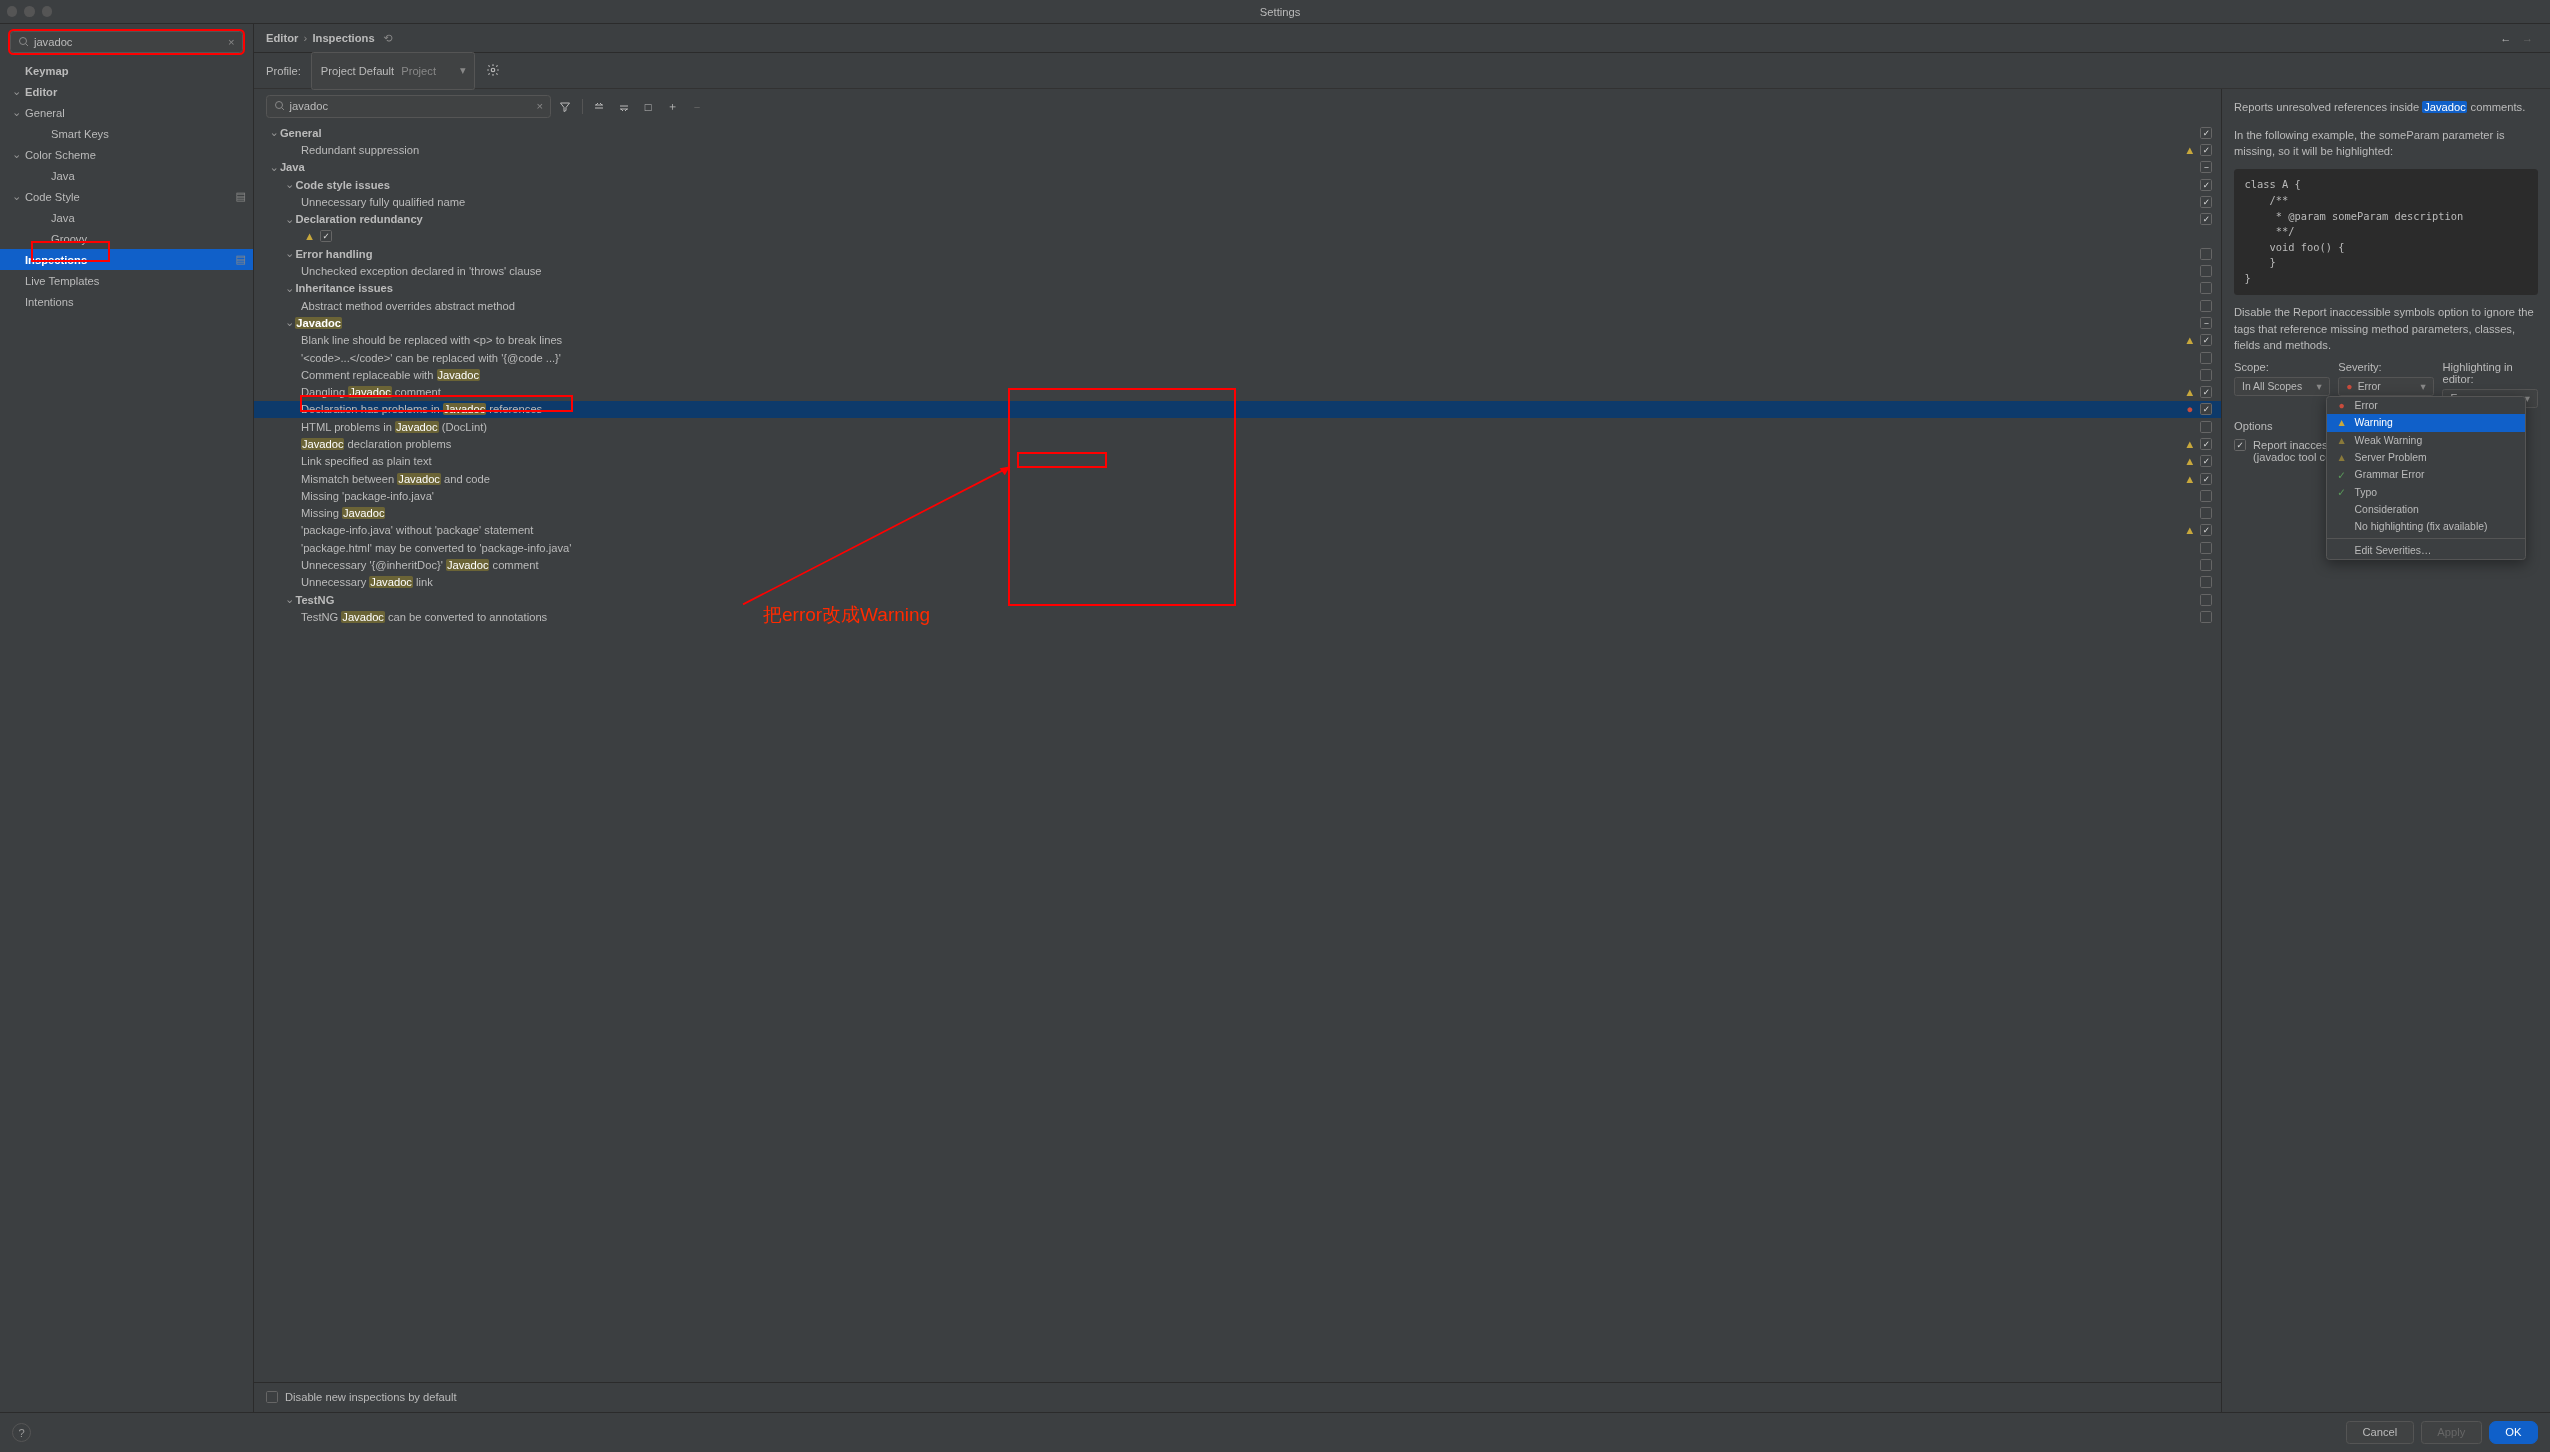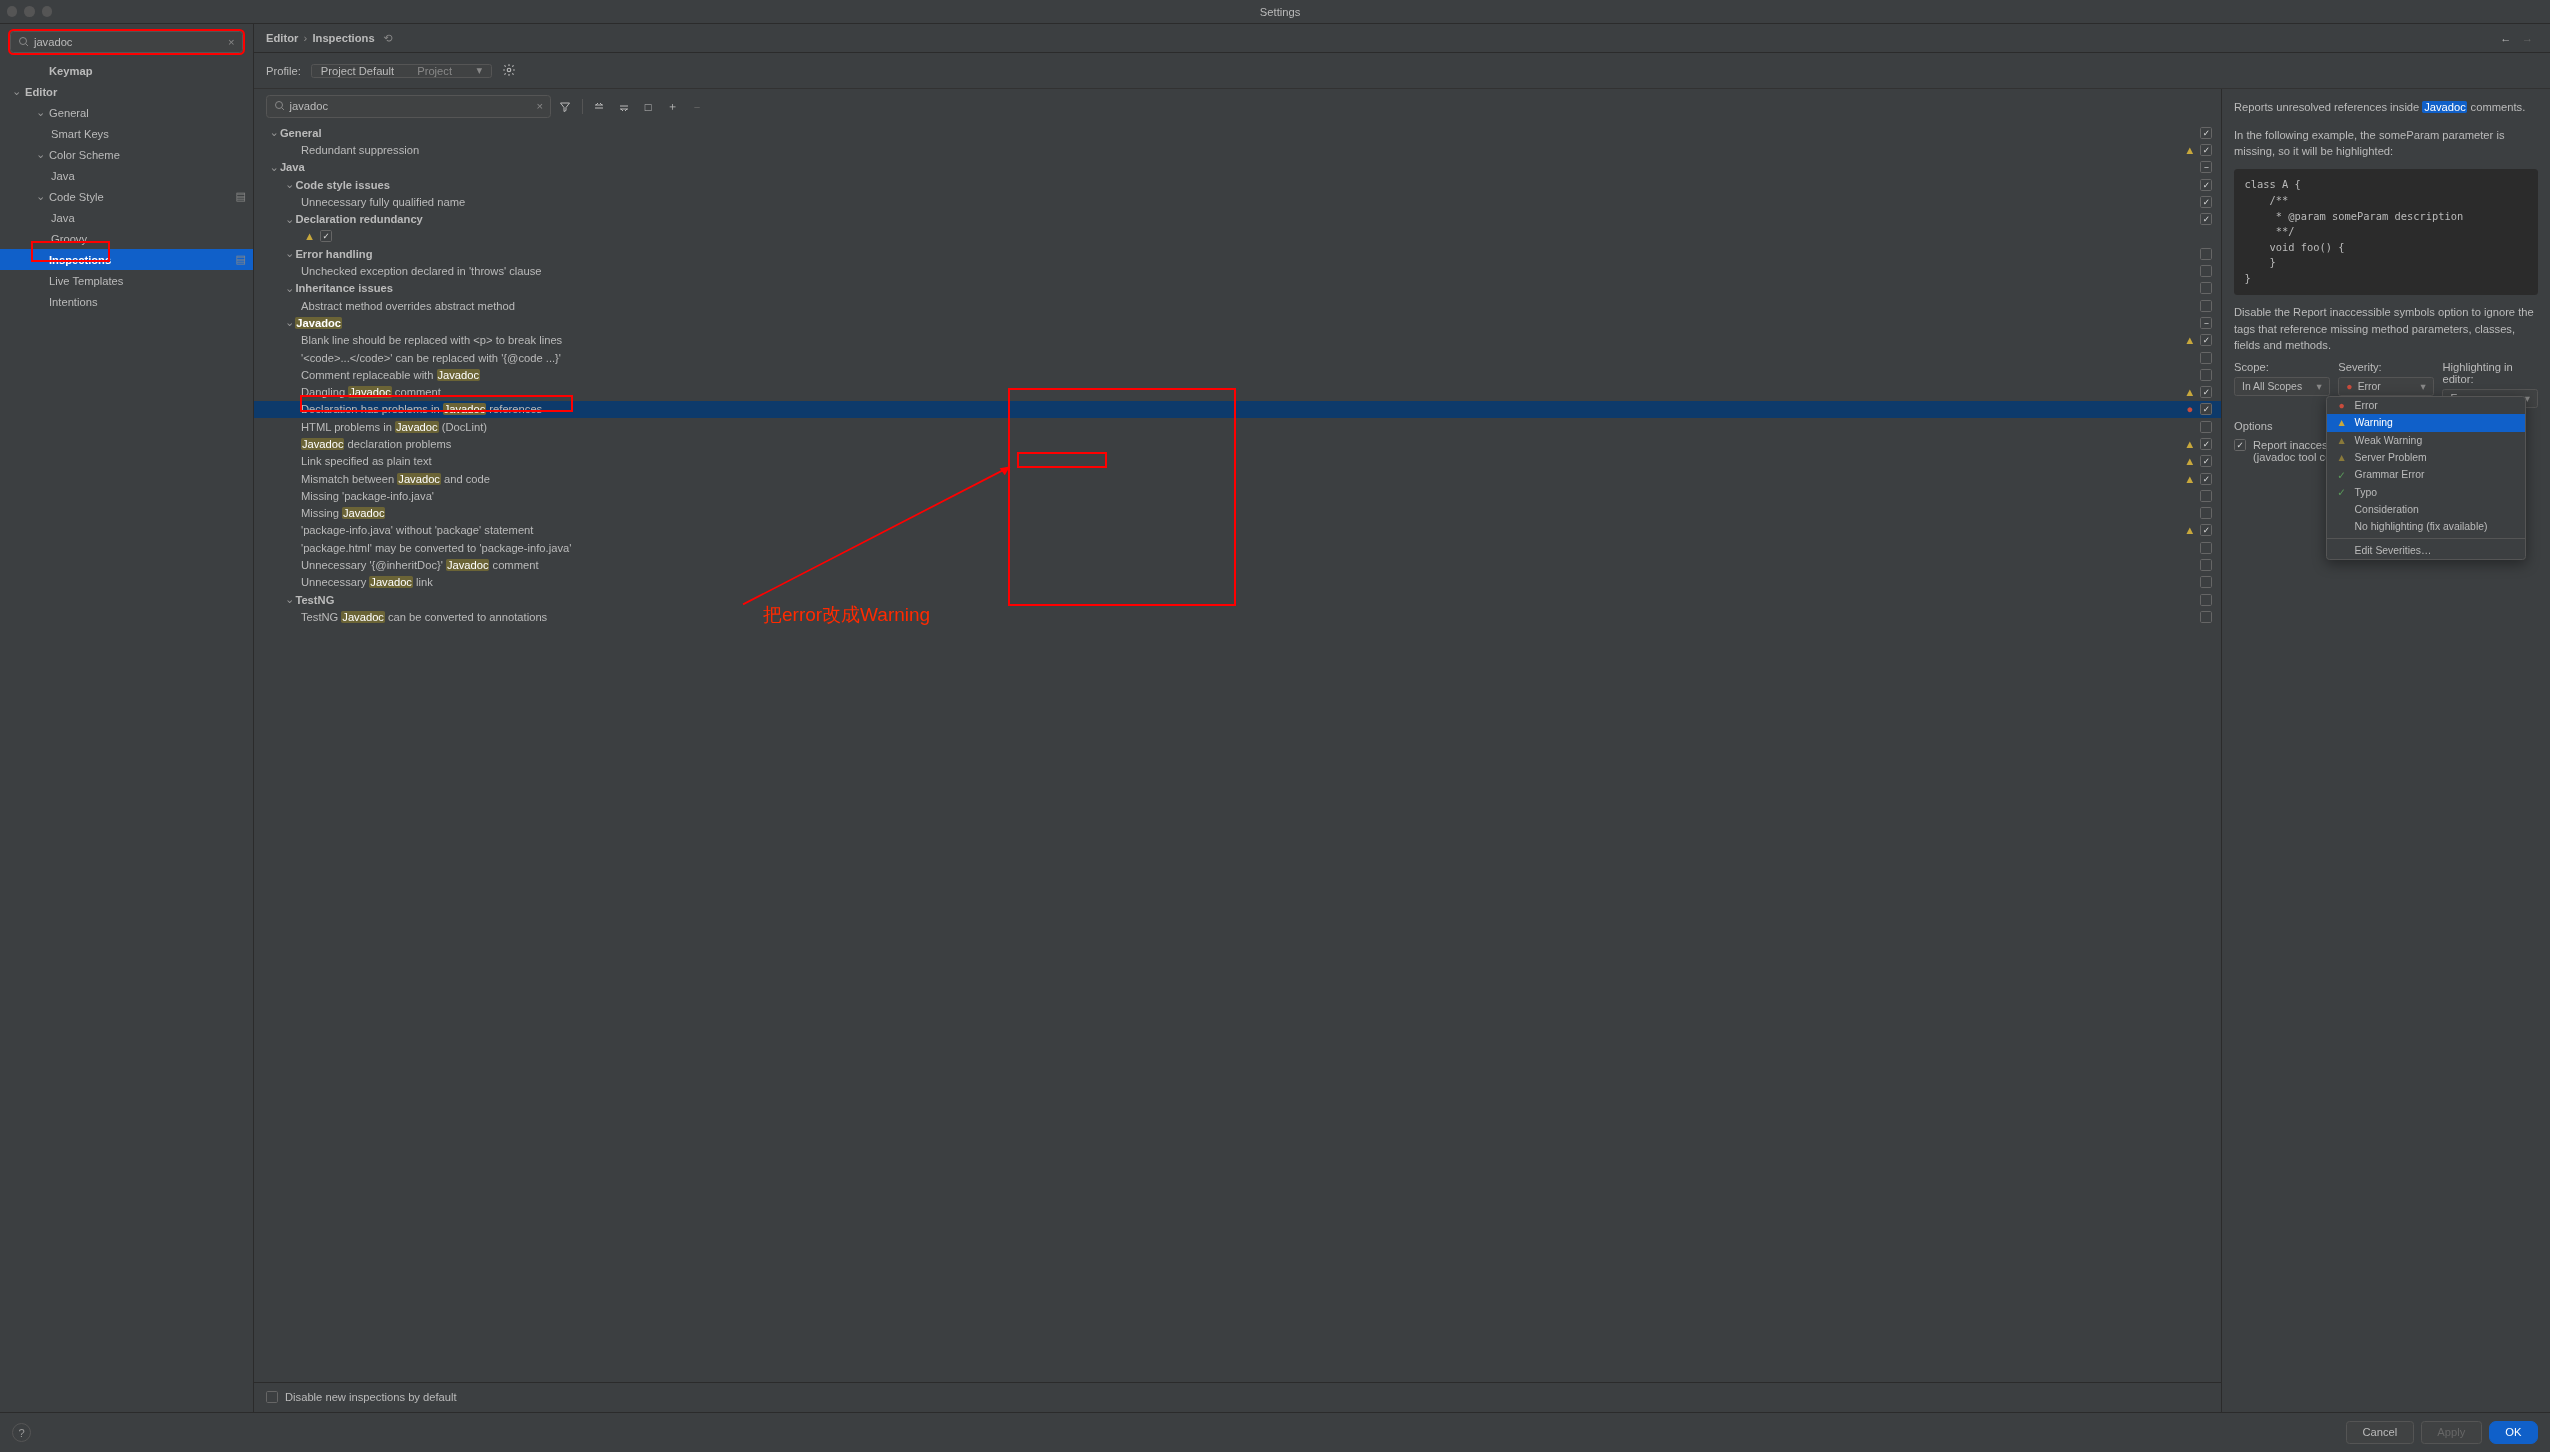--- a/index.html
+++ b/index.html
@@ -20,38 +20,38 @@
   
   .search-wrap { padding: 7px 10.4px; position: relative; }
   .search-box { background: #404243; border: 0.9px solid #555; border-radius: 3.5px; height: 22.4px; display: flex; align-items: center; padding: 0 7px; color: #bbb; }
   .search-box svg { margin-right: 3.5px; flex-shrink: 0; }
   .search-box span.value { flex: 1; }
   .highlight-red { outline: 2.6px solid #ff0000; outline-offset: -0.9px; }
   
   
   .tree { flex: 1; overflow: auto; }
   .tree-item { display: flex; align-items: center; height: 21px; padding-left: 12px; cursor: default; }
-  .tree-item.lvl1 { padding-left: 36px; }
+  .tree-item.lvl1 { padding-left: 12px; }
   .tree-item.lvl2 { padding-left: 38px; }
   .tree-item.selected { background: #1060c9; color: #fff; }
   .chev { width: 10.4px; color: #999; margin-right: 2.6px; }
   .tree-item .lbl { flex: 1; }
   .tree-item.bold > .lbl { font-weight: 600; }
   .tree-item .more { color: #888; margin-right: 7px; }
   
   
   .crumb-row { height: 29px; display: flex; align-items: center; padding: 0 12px; border-bottom: 0.9px solid #2b2b2b; }
   .crumb-row .sep { margin: 0 5.2px; color: #888; }
   .crumb-row .reset-icon { margin-left: 8.6px; color: #888; }
   .crumb-row .spacer { flex: 1; }
   .arrow-nav { color: #bbb; padding: 0 5.2px; }
   
   .profile-row { height: 36px; display: flex; align-items: center; padding: 0 12px; gap: 10.4px; border-bottom: 0.9px solid #323232; }
   .profile-row .lbl { color: #bbb; }
-  .profile-combo { background: #404243; border: 0.9px solid #555; border-radius: 2.6px; height: 14px; display: flex; align-items: center; padding: 0 8.6px; min-width: 164px; gap: 16px; }
+  .profile-combo { background: #404243; border: 0.9px solid #555; border-radius: 2.6px; height: 38px; display: flex; align-items: center; padding: 0 8.6px; min-width: 164px; }
   .profile-combo .proj { color: #888; margin-left: 7px; }
   .profile-combo .caret { margin-left: auto; color: #888; padding-left: 8.6px; }
   .gear { color: #bbb; }
   
   
   .insp-body { flex: 1; display: flex; overflow: hidden; }
   .insp-left { flex: 1; display: flex; flex-direction: column; border-right: 0.9px solid #2b2b2b; min-width: 0; }
   .insp-right { width: 328px; padding: 10.4px 12px; overflow: auto; position: relative; }
   
   .insp-toolbar { height: 35px; display: flex; align-items: center; padding: 0 7px 0 12px; gap: 3.5px; }

